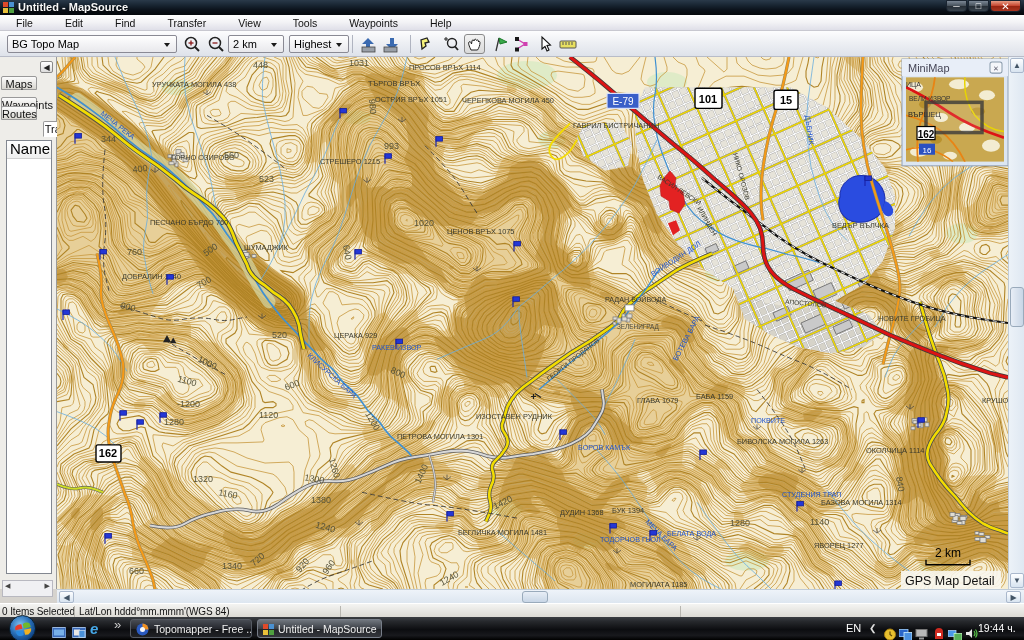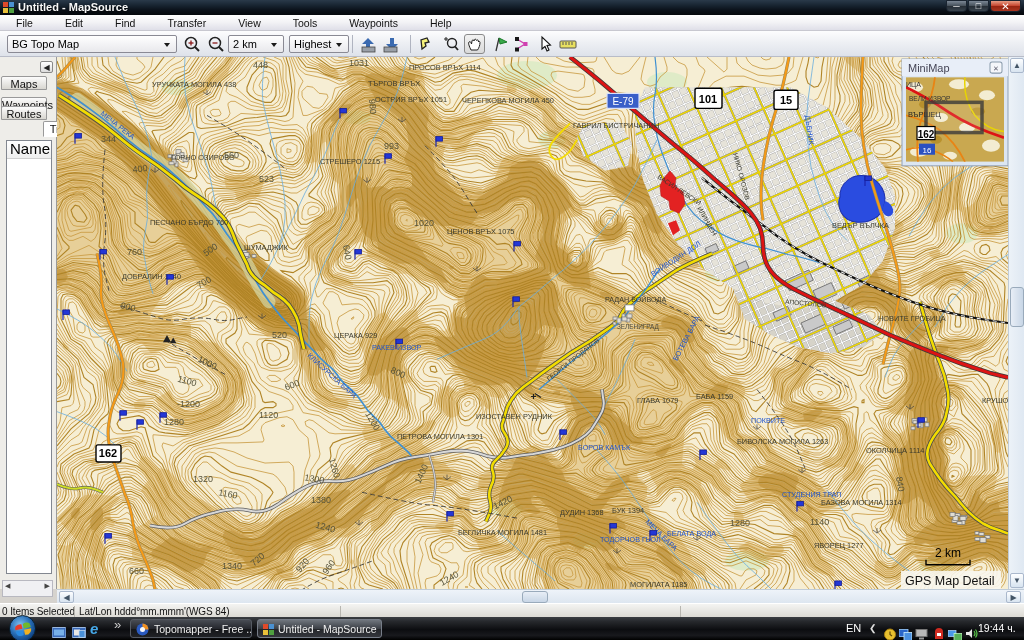--- a/index.html
+++ b/index.html
@@ -28,21 +28,21 @@
 .combo { position:absolute; top:4px; height:18px; background:linear-gradient(180deg,#fff, #e8e8ec);
   border:1px solid #8a8a94; border-radius:2px; font-size:11px; color:#000; line-height:16px; padding-left:4px; }
 .combo .arr { position:absolute; right:1px; top:1px; width:14px; height:14px; }
 .combo .arr:after { content:""; position:absolute; left:3px; top:6px; border:3.5px solid transparent; border-top:4.5px solid #1a1a1a; }
 .tbtn { position:absolute; top:3px; width:21px; height:20px; }
 .tbtn.sel { border:1px solid #8a8a8a; background:linear-gradient(180deg,#f2f2f2,#dadada); border-radius:3px; }
 .sep { position:absolute; top:4px; width:1px; height:18px; background:#b0b4c0; }
 
 #sidebar { position:absolute; left:0; top:57px; width:57px; height:532px; background:#eeede9; border-right:1px solid #9a9a9a; }
 #sidebar .collapse { position:absolute; right:3px; top:4px; width:13px; height:12px; border:1px solid #888; background:linear-gradient(180deg,#fff,#dcdcdc); border-radius:2px; font-size:8px; text-align:center; line-height:11px; color:#222; }
-.tab { position:absolute; left:1px; width:46px; height:14px; text-align:center; font-size:11px; color:#111; line-height:14px;
+.tab { position:absolute; left:1px; width:36px; height:14px; text-align:center; font-size:11px; color:#111; line-height:14px;
   border:1px solid #999; border-radius:2px 2px 0 0; background:linear-gradient(180deg,#fcfcfc,#d8d6d0); }
 .tab.active { background:#fff; border-bottom:1px solid #fff; height:16px;margin-left:42px; }
 #namelist { position:absolute; left:6px; top:83px; width:46px; height:434px; background:#fff; border:1px solid #828790; }
 #namelist .hdr { height:18px; border-bottom:1px solid #cfcfcf; background:linear-gradient(180deg,#fff,#eee); font-size:15px; padding-left:3px; line-height:15px; color:#000; }
 #sidescroll { position:absolute; left:2px; top:523px; width:51px; height:17px; background:#f0f0f3; border:1px solid #b8b8c0; }
 
 #map { position:absolute; left:57px; top:57px; width:951px; height:532px; background:#f8f1da; overflow:hidden; }
 
 #vscroll { position:absolute; right:0px; top:57px; width:16px; height:532px; background:linear-gradient(90deg,#ecf2f8,#dfe8f2); border-left:1px solid #c0ccd8; }
 .sbtn { position:absolute; width:14px; height:15px; left:1px; background:linear-gradient(180deg,#fdfeff,#d8e4f0); border:1px solid #aab8cc; border-radius:2px; font-size:8px; color:#456; text-align:center; line-height:14px;}

